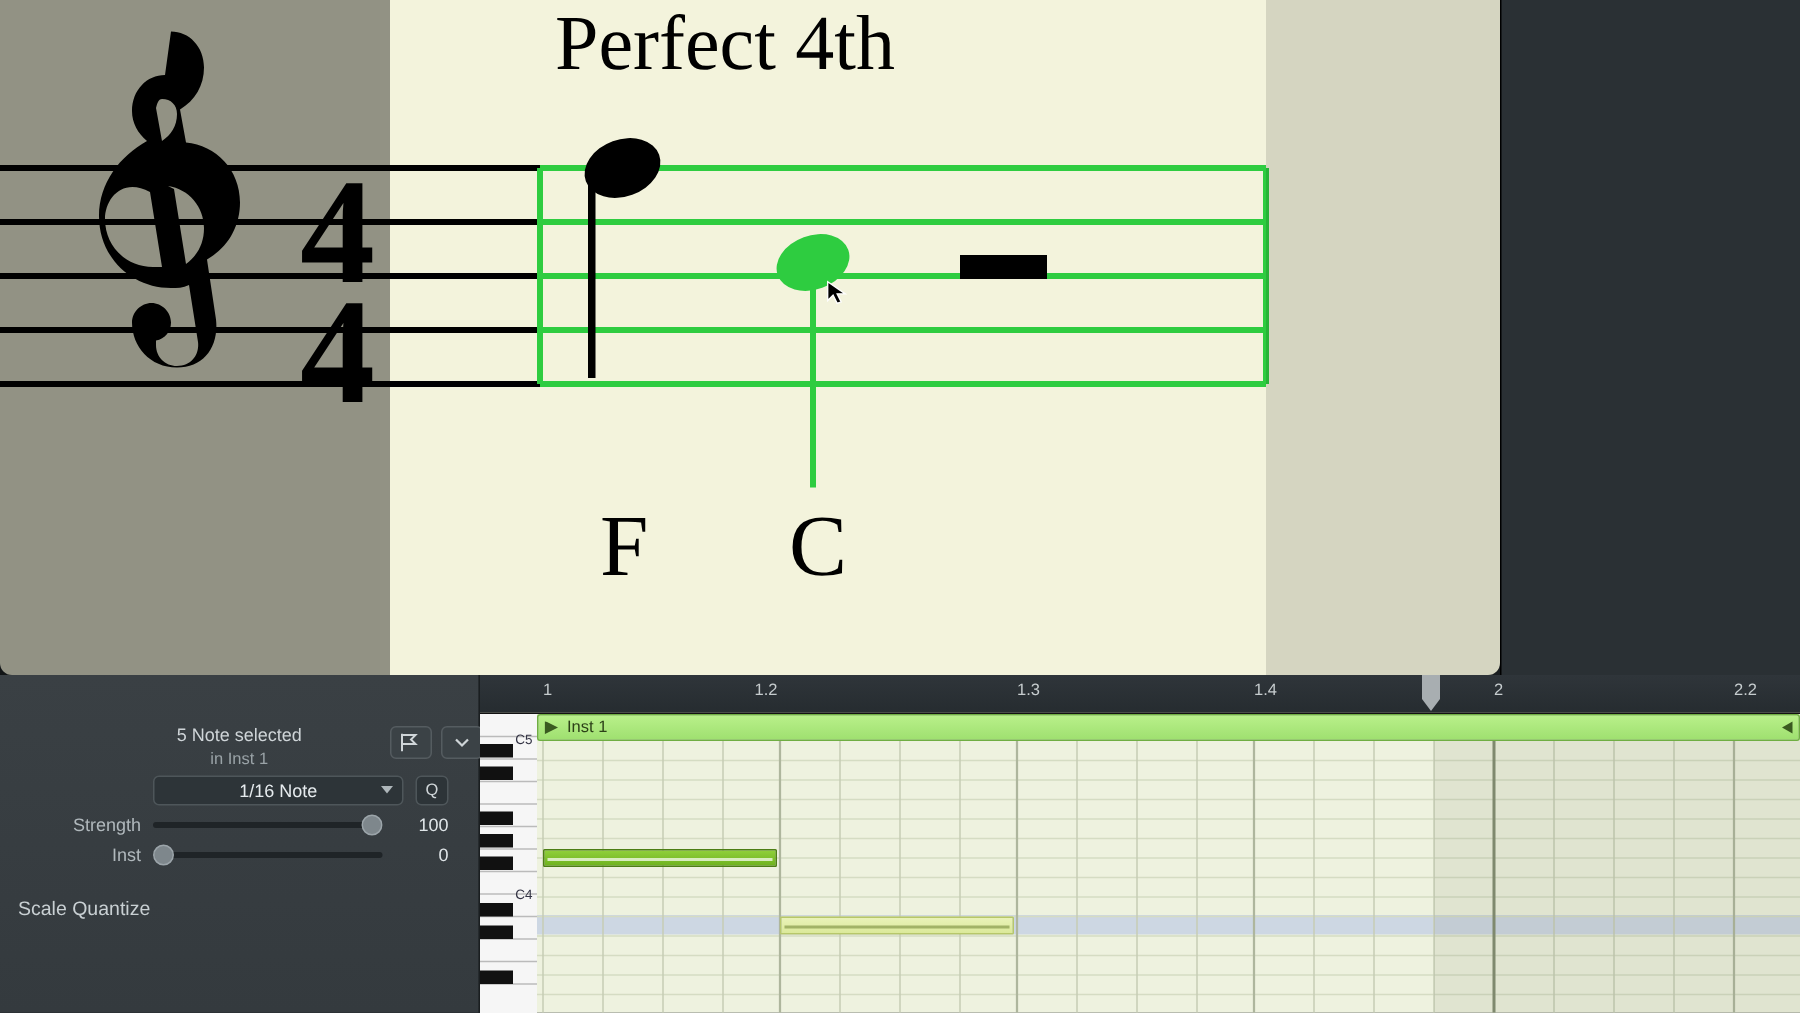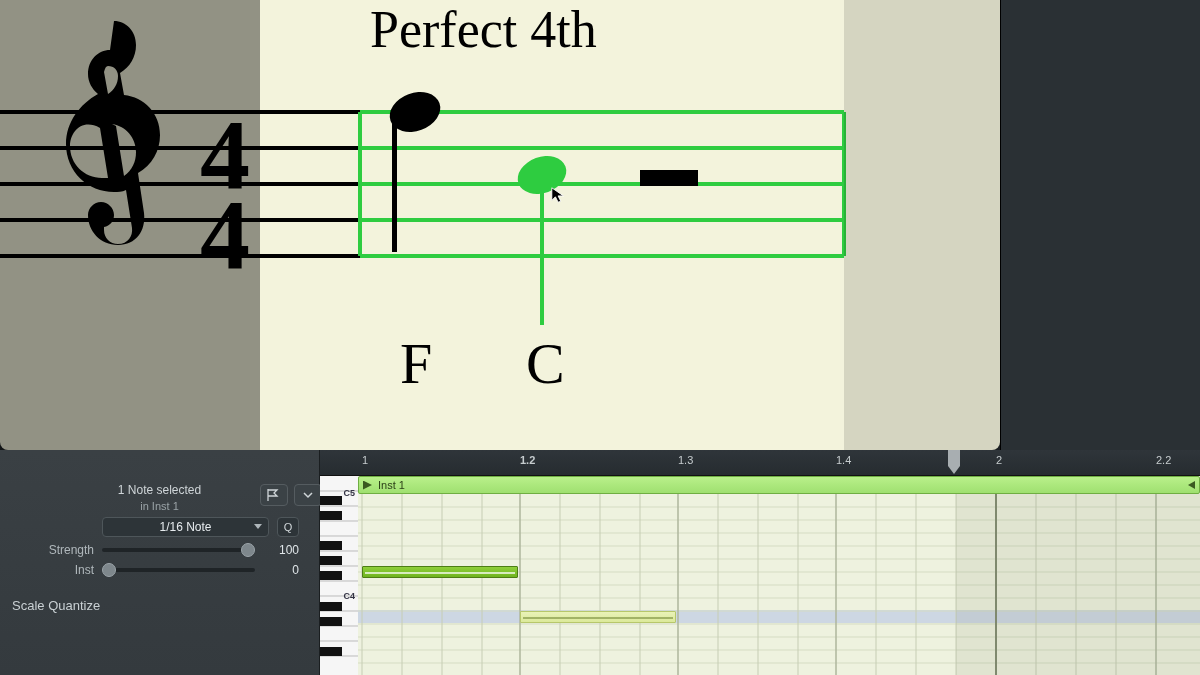--- a/index.html
+++ b/index.html
@@ -104,21 +104,21 @@
   .region-header .play-tri {
     width:9px;height:9px; background:#3a5a20; clip-path:polygon(0 0,100% 50%,0 100%);
   }
   .region-end { position:absolute; right:2px; top:0; bottom:0; width:12px; display:flex;align-items:center;justify-content:center; }
   .region-end svg{width:10px;height:14px;}
 
   .keys {
     position:absolute; left:0; top:26px; width:38px; bottom:0;
     background:#fff; border-right:1px solid #888;
   }
-  .keys .octlab { position:absolute; right:2px; font-size:9px; color:#334;font-weight:bold; }
+  .keys .octlab { position:absolute; right:2px; font-size:9px; color:#334; }
 
   .grid {
     position:absolute; left:38px; top:44px; right:0; bottom:0;
     background:#eef2df;
   }
   .note-bar {
     position:absolute; height:12px; border-radius:1px;
     background:linear-gradient(#8fcf3a,#6fb31f);
     border:1px solid #4d7e15;
   }
@@ -218,21 +218,21 @@
           </svg>
       </span>
     </div>
   </div>
 </div>
 
 <div class="bottom">
 
   <div class="inspector">
     <div class="sel-status">
-      <div>1 Note selected</div>
+      <div>5 Note selected</div>
       <div class="sel-sub">in Inst 1</div>
     </div>
     <div class="insp-btns">
       <div class="btn-sm">
         <svg width="14" height="12" viewBox="0 0 14 12">
             <path d="M1 0 V12 M1 1 H10 L7 4 L10 7 H1" fill="none" stroke="#cfd5d8" stroke-width="1.3"></path>
           </svg>
       </div>
       <div class="btn-sm">
         <svg width="10" height="10" viewBox="0 0 10 10">
@@ -268,21 +268,21 @@
   </div>
 
   <div class="pianoroll">
 
     <div class="ruler">
 
       <svg class="loop-arrow" style="left:628px" viewBox="0 0 14 26">
         <path d="M0 0 H12 V16 L6 24 L0 16 Z" fill="#a8aeb1"></path>
       </svg>
     <span class="tick" style="left: 42px;">1</span>
-        <span class="tick" style="left: 200px; font-weight: bold;">1.2</span>
+        <span class="tick" style="left: 183px;">1.2</span>
         <span class="tick" style="left: 358px;">1.3</span>
         <span class="tick" style="left: 516px;">1.4</span>
         <span class="tick" style="left: 676px;">2</span>
         <span class="tick" style="left: 836px;">2.2</span>
       </div>
 
     <div class="region-header">
       <span class="play-tri"></span>
       <span>Inst 1</span>
       <span class="region-end">

